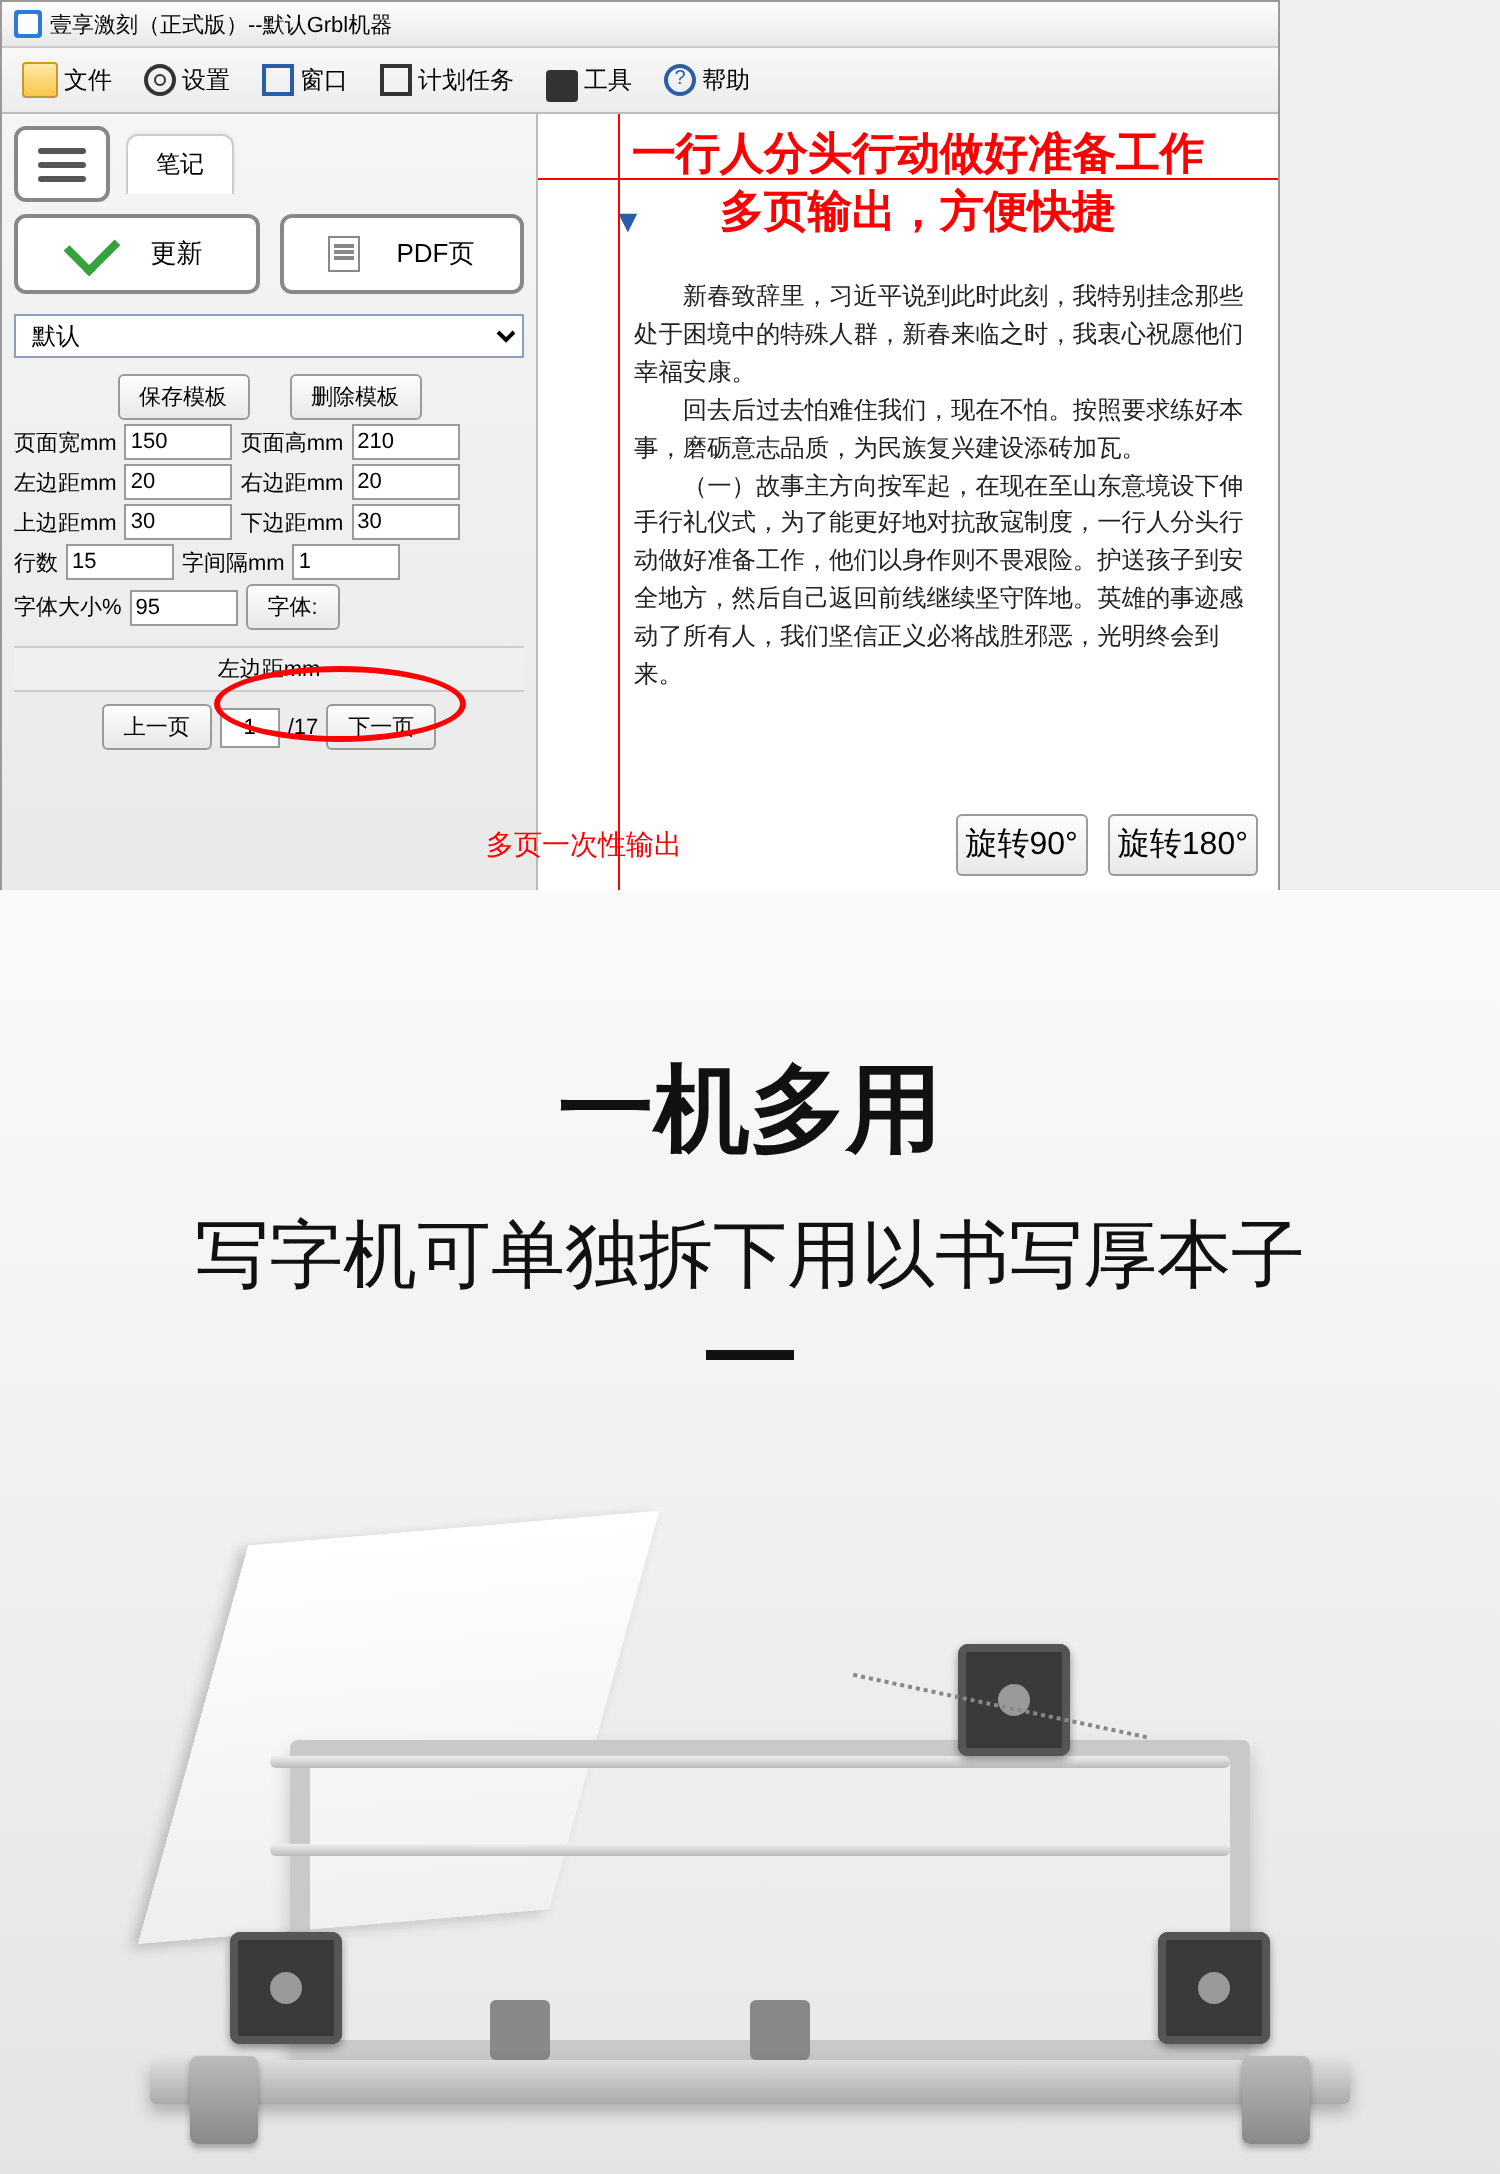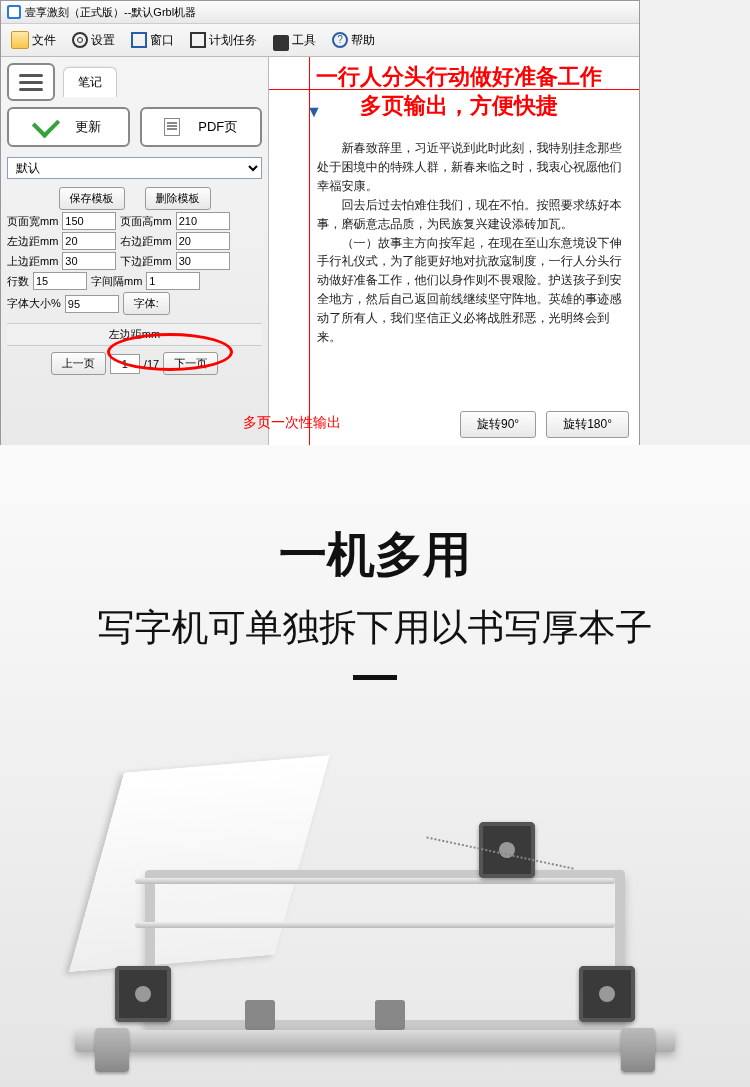--- a/index.html
+++ b/index.html
@@ -229,21 +229,21 @@
     overflow:hidden;
   }
   .handwriting p{margin:0;text-indent:2em;}
   .rotate-row{
     position:absolute;
     right:10px;
     bottom:8px;
     display:flex;
     gap:10px;
   }
-  .rotate-row .small-btn{padding:4px 16px;font-size:12px;}
+  .rotate-row .small-btn{padding:4px 4px;font-size:16px;}
   
   .promo {
     position:absolute;
     top:445px;
     left:0;
     width:750px;
     height:642px;
     background:linear-gradient(#fafafa 0%,#f2f2f2 40%,#e4e4e4 100%);
     text-align:center;
   }

